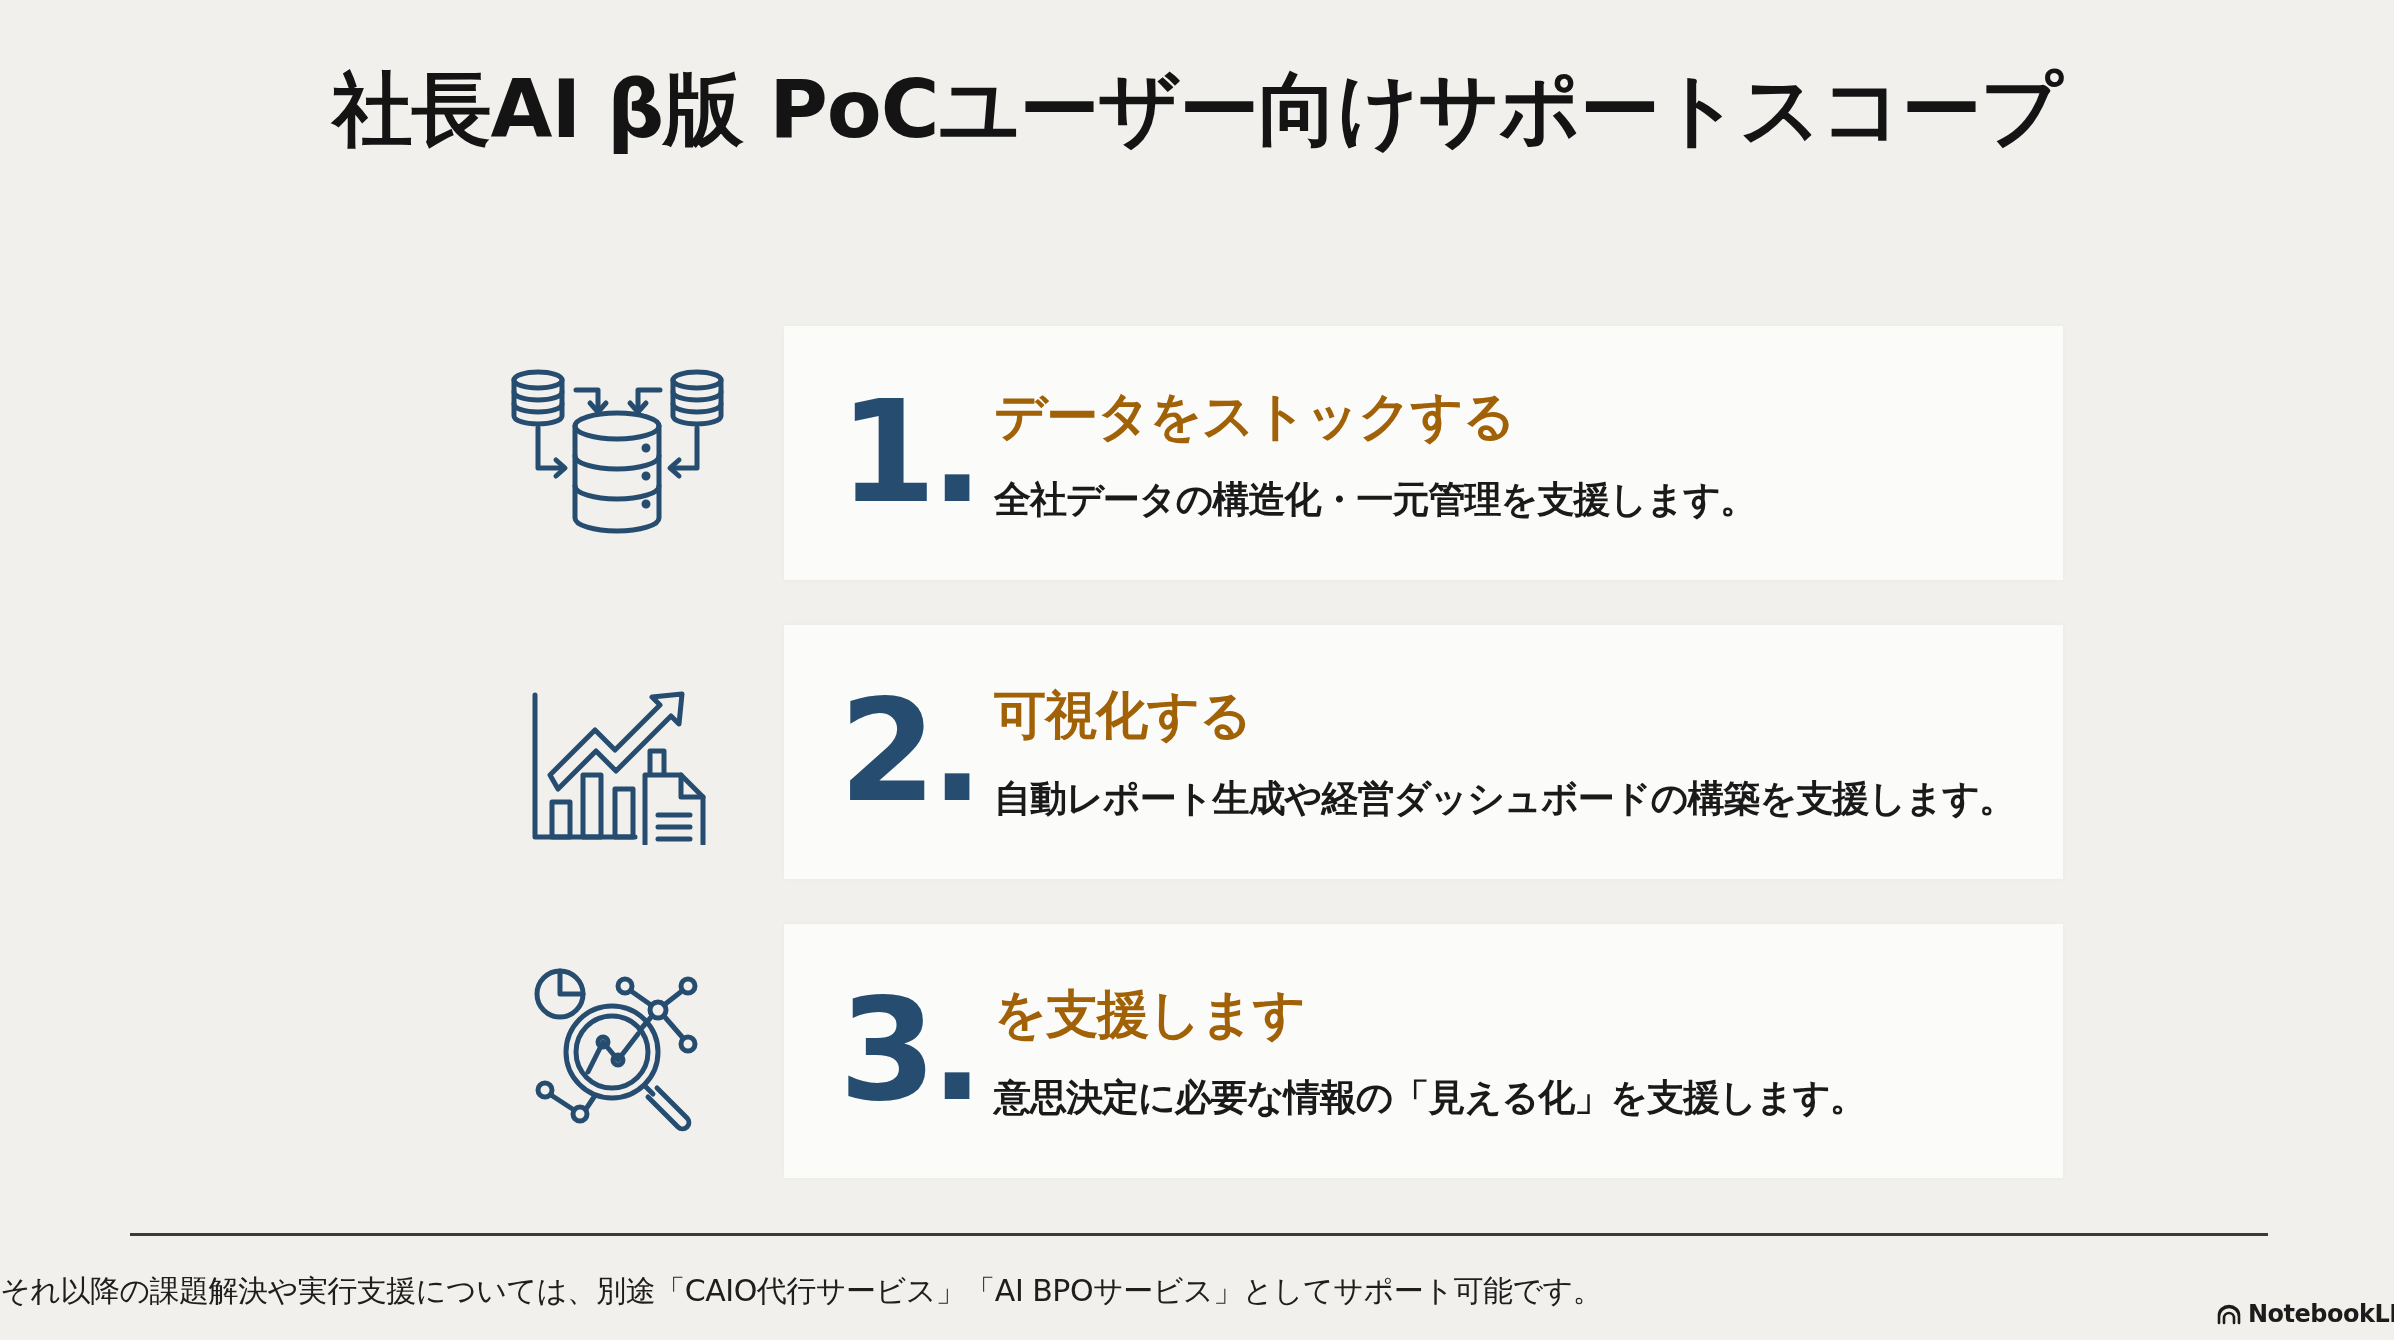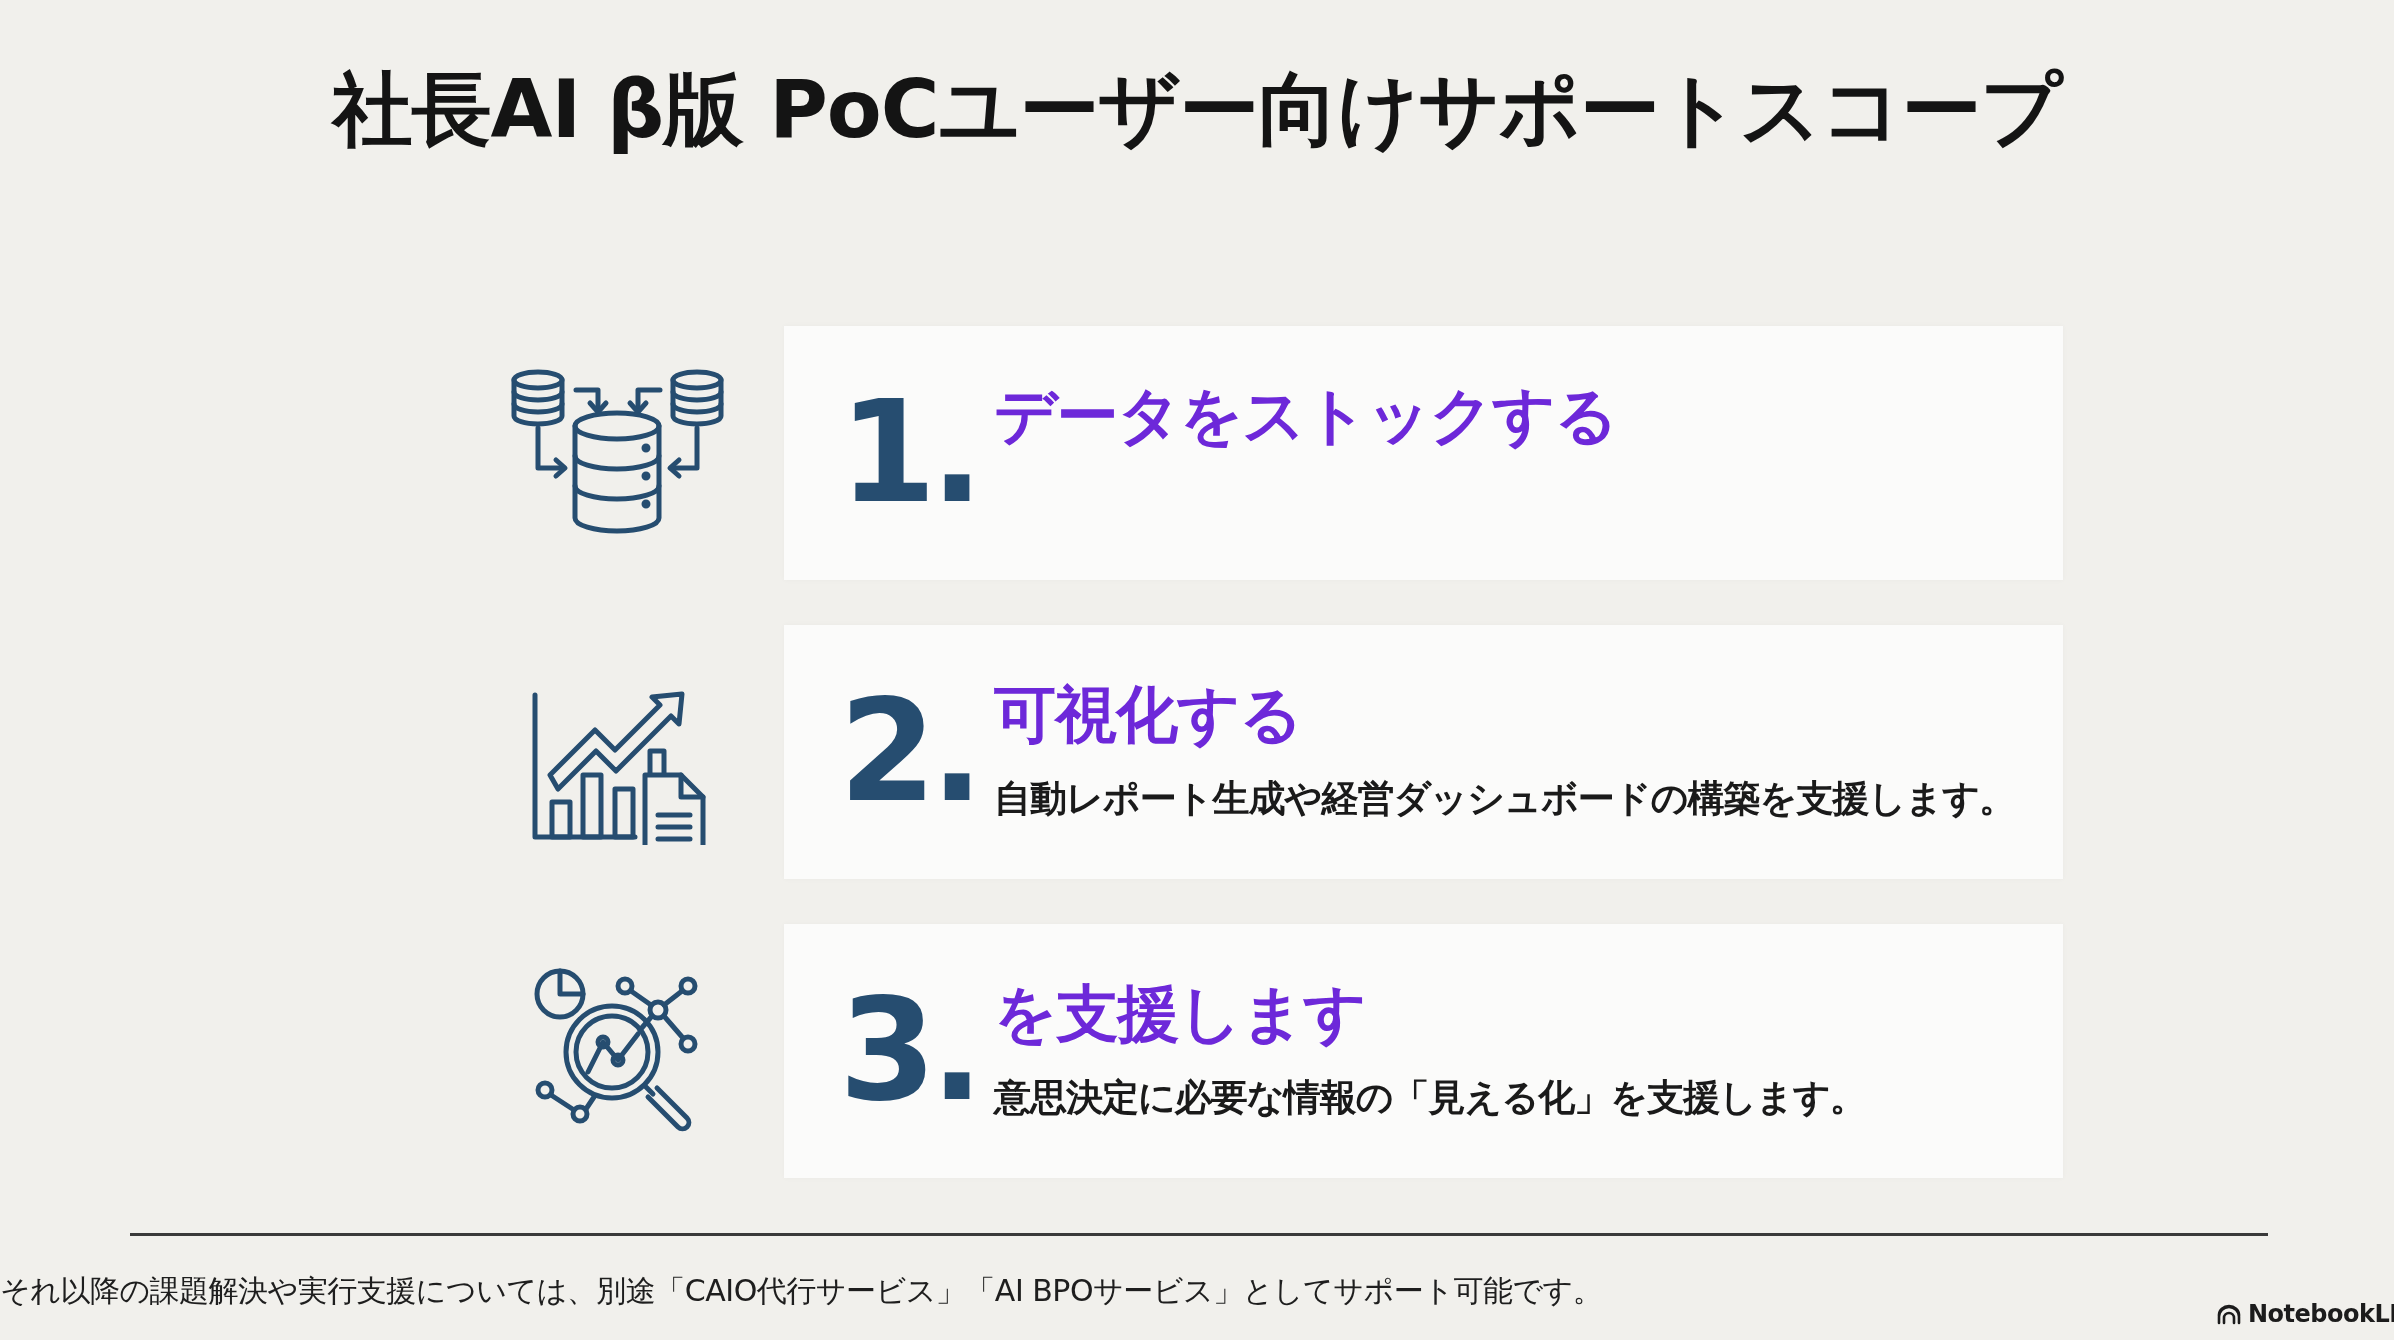--- a/index.html
+++ b/index.html
@@ -32,21 +32,21 @@
     box-shadow: 0 0 6px rgba(0,0,0,0.03);
   }
   .num {
     position: absolute; left: 55px; top: 52px;
     font-family: "DejaVu Sans", "Liberation Sans", sans-serif;
     font-size: 140px; font-weight: bold; line-height: 150px;
     color: #264d70; letter-spacing: -6px;
   }
   .card-head {
     position: absolute; left: 210px; top: 50px;
-    font-size: 62px; font-weight: bold; line-height: 80px; color: #6d28d9;
+    font-size: 52px; font-weight: bold; line-height: 80px; color: #a16207;
     letter-spacing: -1px;
   }
   .card-desc {
     position: absolute; left: 210px; top: 148px;
     font-size: 37px; font-weight: bold; line-height: 52px; color: #1a1a1a;
     letter-spacing: -1px; white-space: nowrap;
   }
   .divider {
     position: absolute; left: 130px; top: 1233px; width: 2138px; height: 3px;
     background: #3a3a3a;
@@ -98,20 +98,21 @@
         <path d="M75 100 a42 13 0 0 0 84 0"></path>
         <path d="M75 130 a42 13 0 0 0 84 0"></path>
         <circle cx="146" cy="92" r="2" fill="#264d70"></circle>
         <circle cx="146" cy="120" r="2" fill="#264d70"></circle>
         <circle cx="146" cy="148" r="2" fill="#264d70"></circle>
       </svg>
     </div>
     <div class="card">
       <div class="num">1.</div>
       <div class="card-head">データをストックする</div>
+      <div class="card-desc">全社データの構造化・一元管理を支援します。</div>
     </div>
   </div>
 
   <div class="row" style="top:625px;">
     <div class="icon-box">
       <svg viewBox="0 0 235 190" fill="none" stroke="#264d70" stroke-width="5" stroke-linejoin="round" stroke-linecap="round">
         <path d="M35 40 v142 h100"></path>
         <rect x="52" y="147" width="18" height="35"></rect>
         <rect x="83" y="120" width="18" height="62"></rect>
         <rect x="115" y="134" width="18" height="48"></rect>

